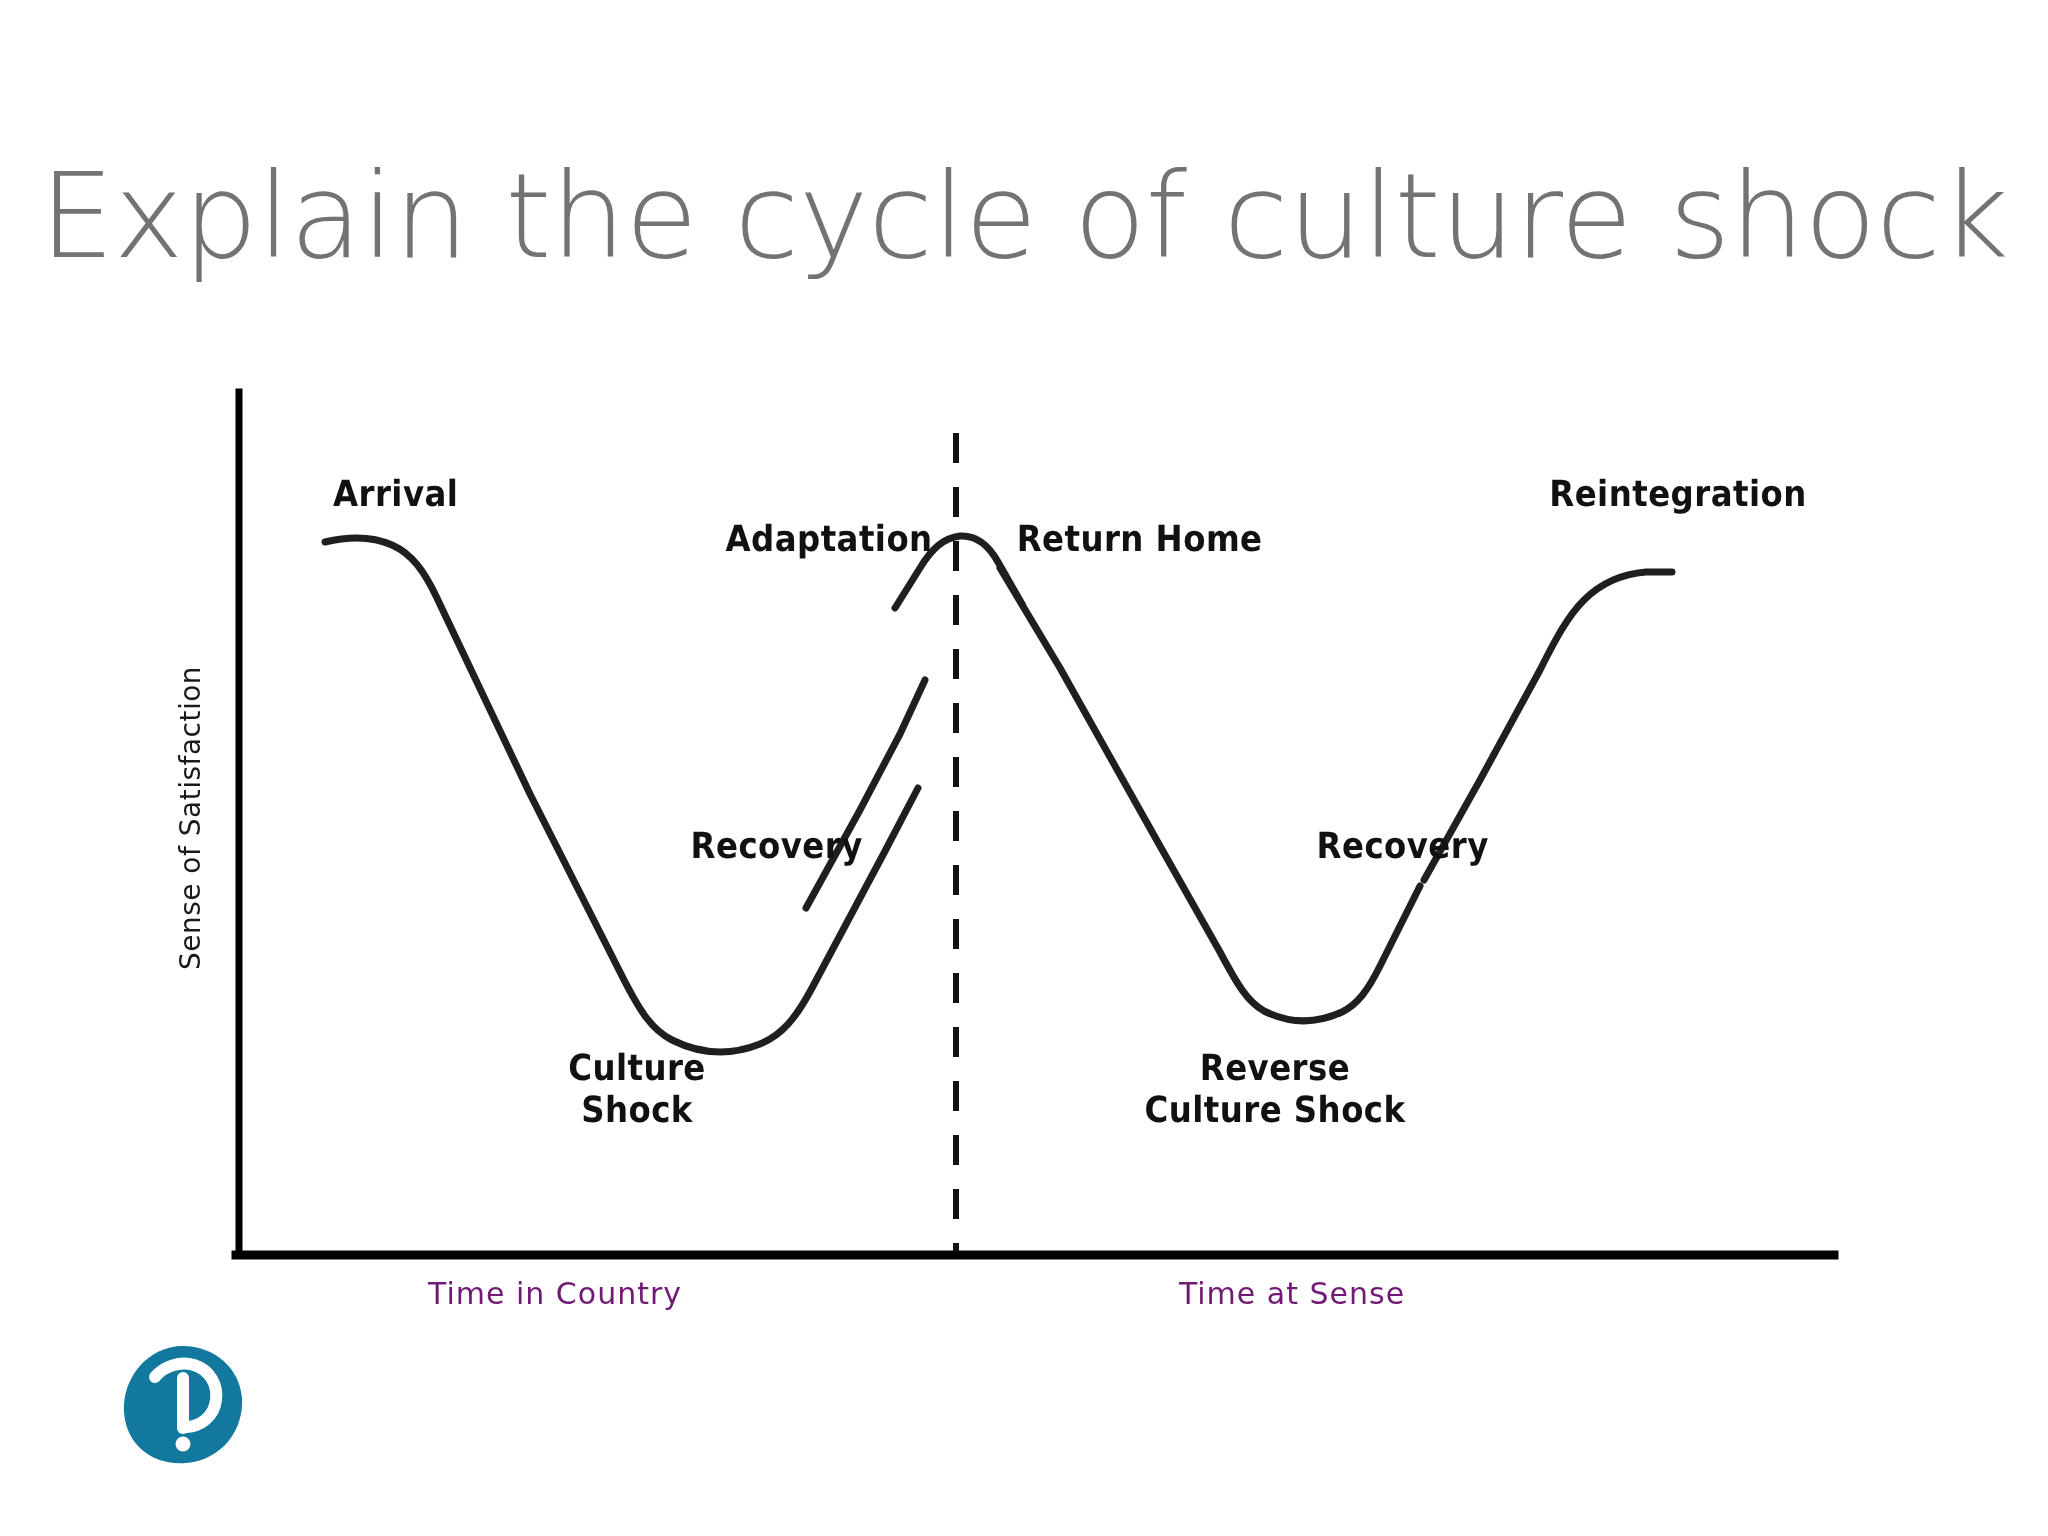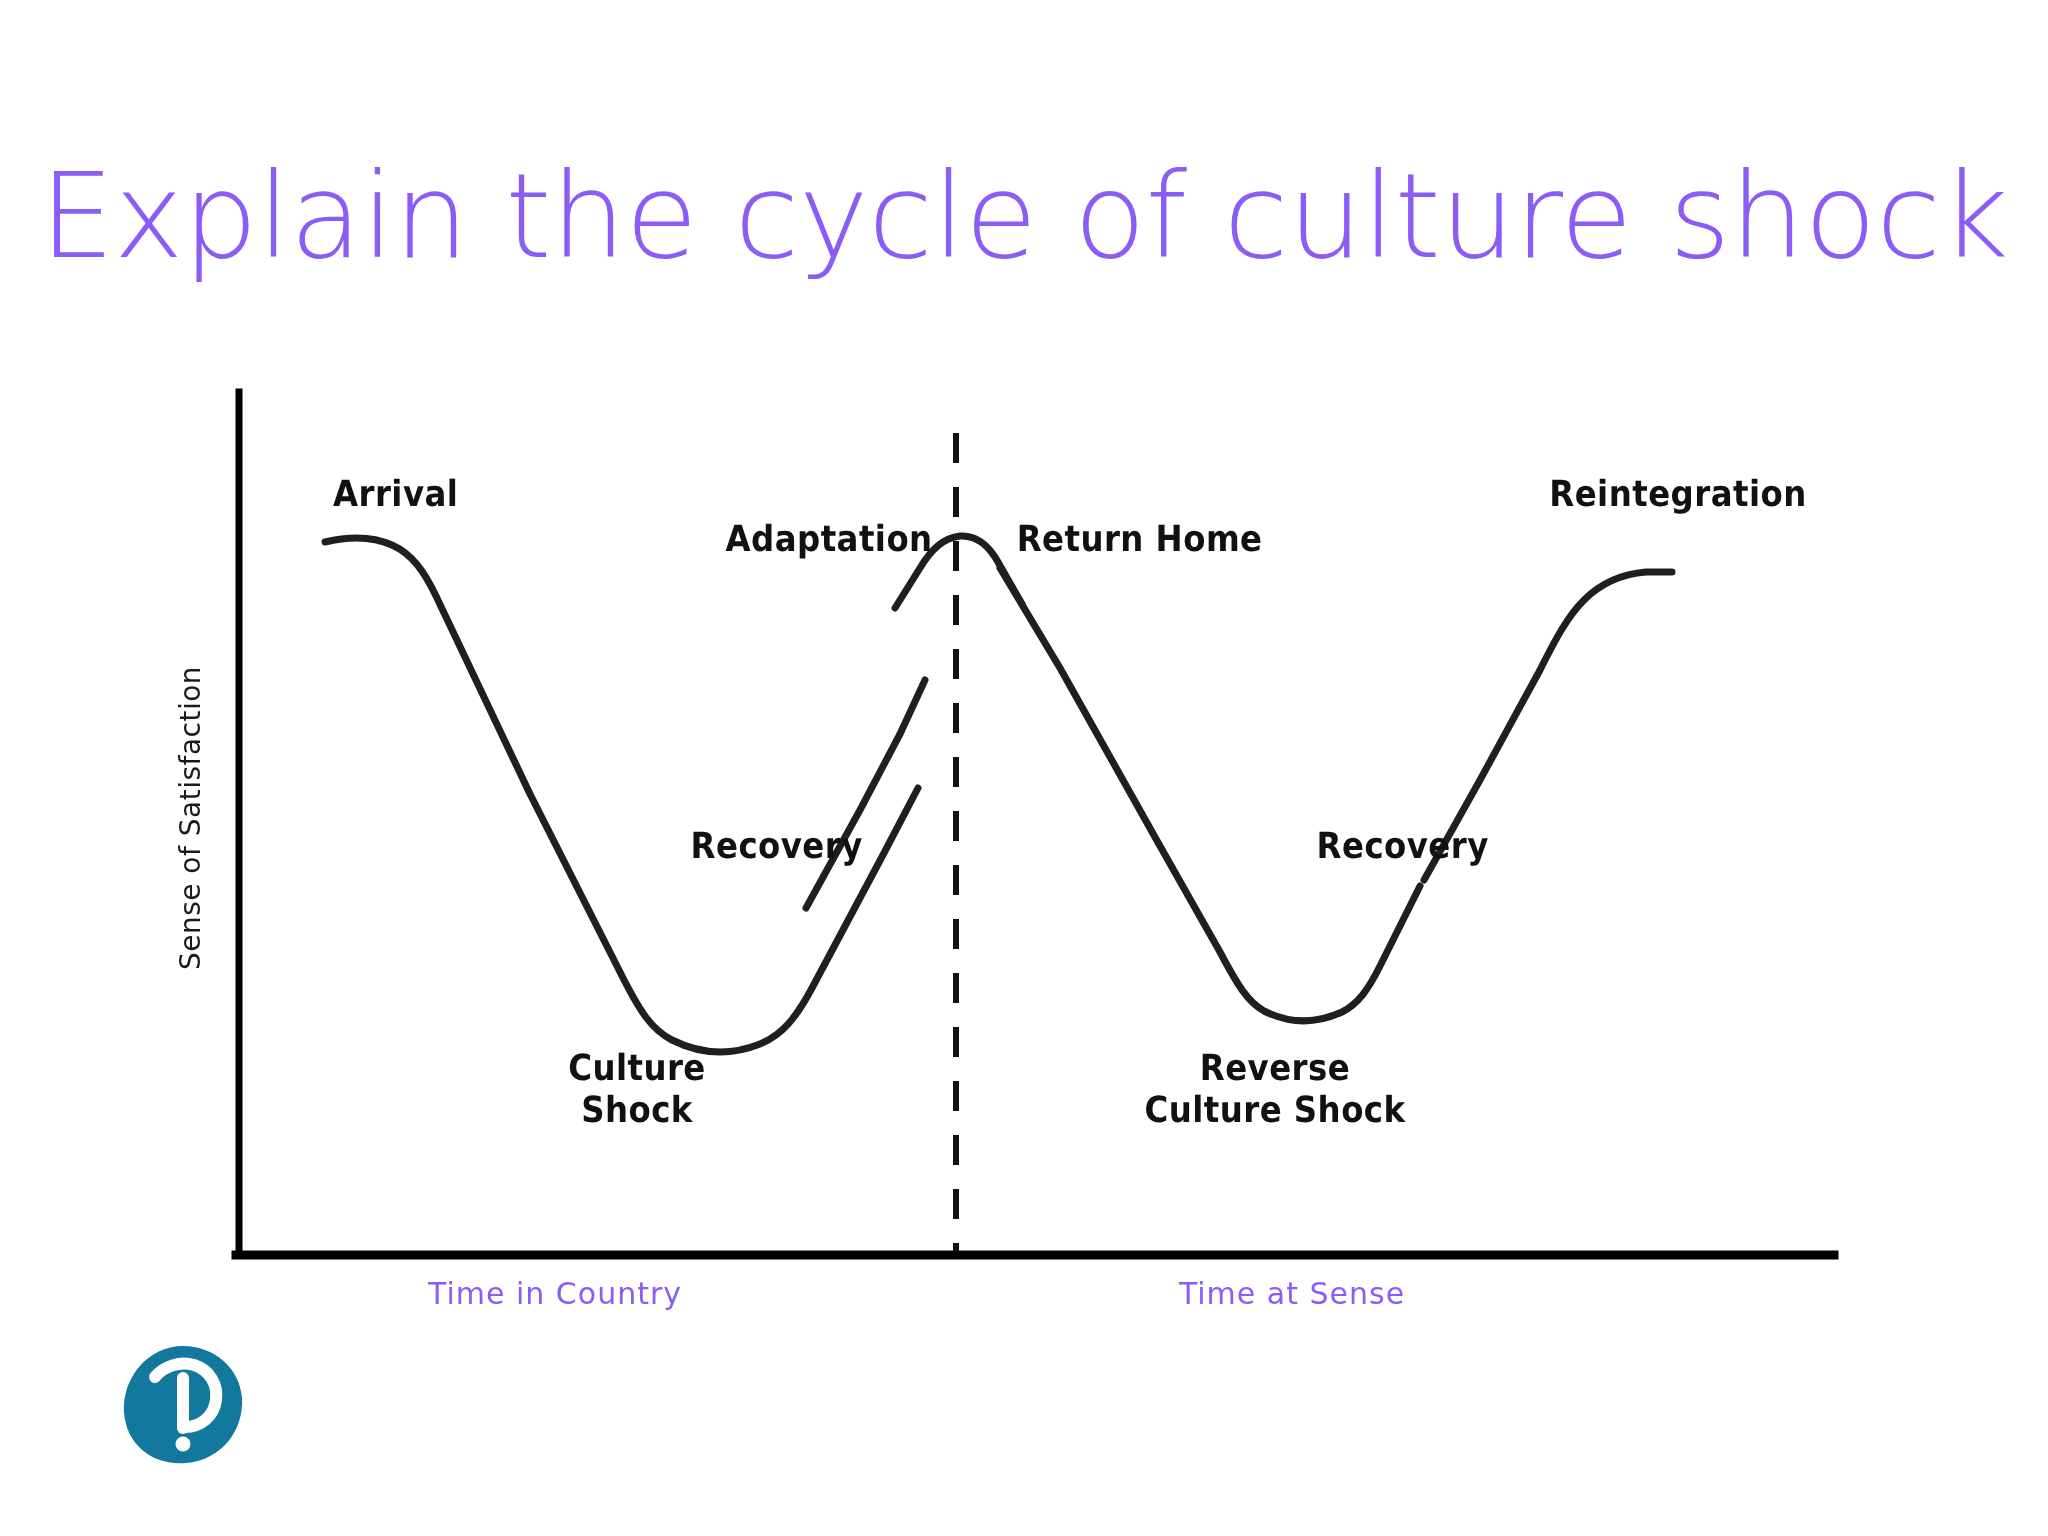--- a/index.html
+++ b/index.html
@@ -21,21 +21,21 @@
   #slide-title {
     position: absolute;
     left: 0;
     top: 155px;
     width: 2048px;
     text-align: center;
     font-family: "DejaVu Sans", sans-serif;
     font-weight: 300;
     font-size: 118px;
     line-height: 1.05;
-    color: #8b5cf6;
+    color: #737373;
     letter-spacing: -0.5px;
     white-space: nowrap;
   }
 
   
   #figure {
     position: absolute;
     left: 0;
     top: 8px;
     width: 1904px;
@@ -67,21 +67,21 @@
     text-align: center;
     transform: translateX(-50%) scaleX(0.90);
   }
 
   
   .axis-title {
     position: absolute;
     font-family: "DejaVu Sans", sans-serif;
     font-weight: 400;
     font-size: 30px;
-    color: #8b5cf6;
+    color: #701a75;
     letter-spacing: 1px;
     white-space: nowrap;
   }
   .axis-title.center { transform: translateX(-50%); }
 
   #y-axis-title {
     position: absolute;
     left: 174px;
     top: 810px;
     transform-origin: 0 0;

